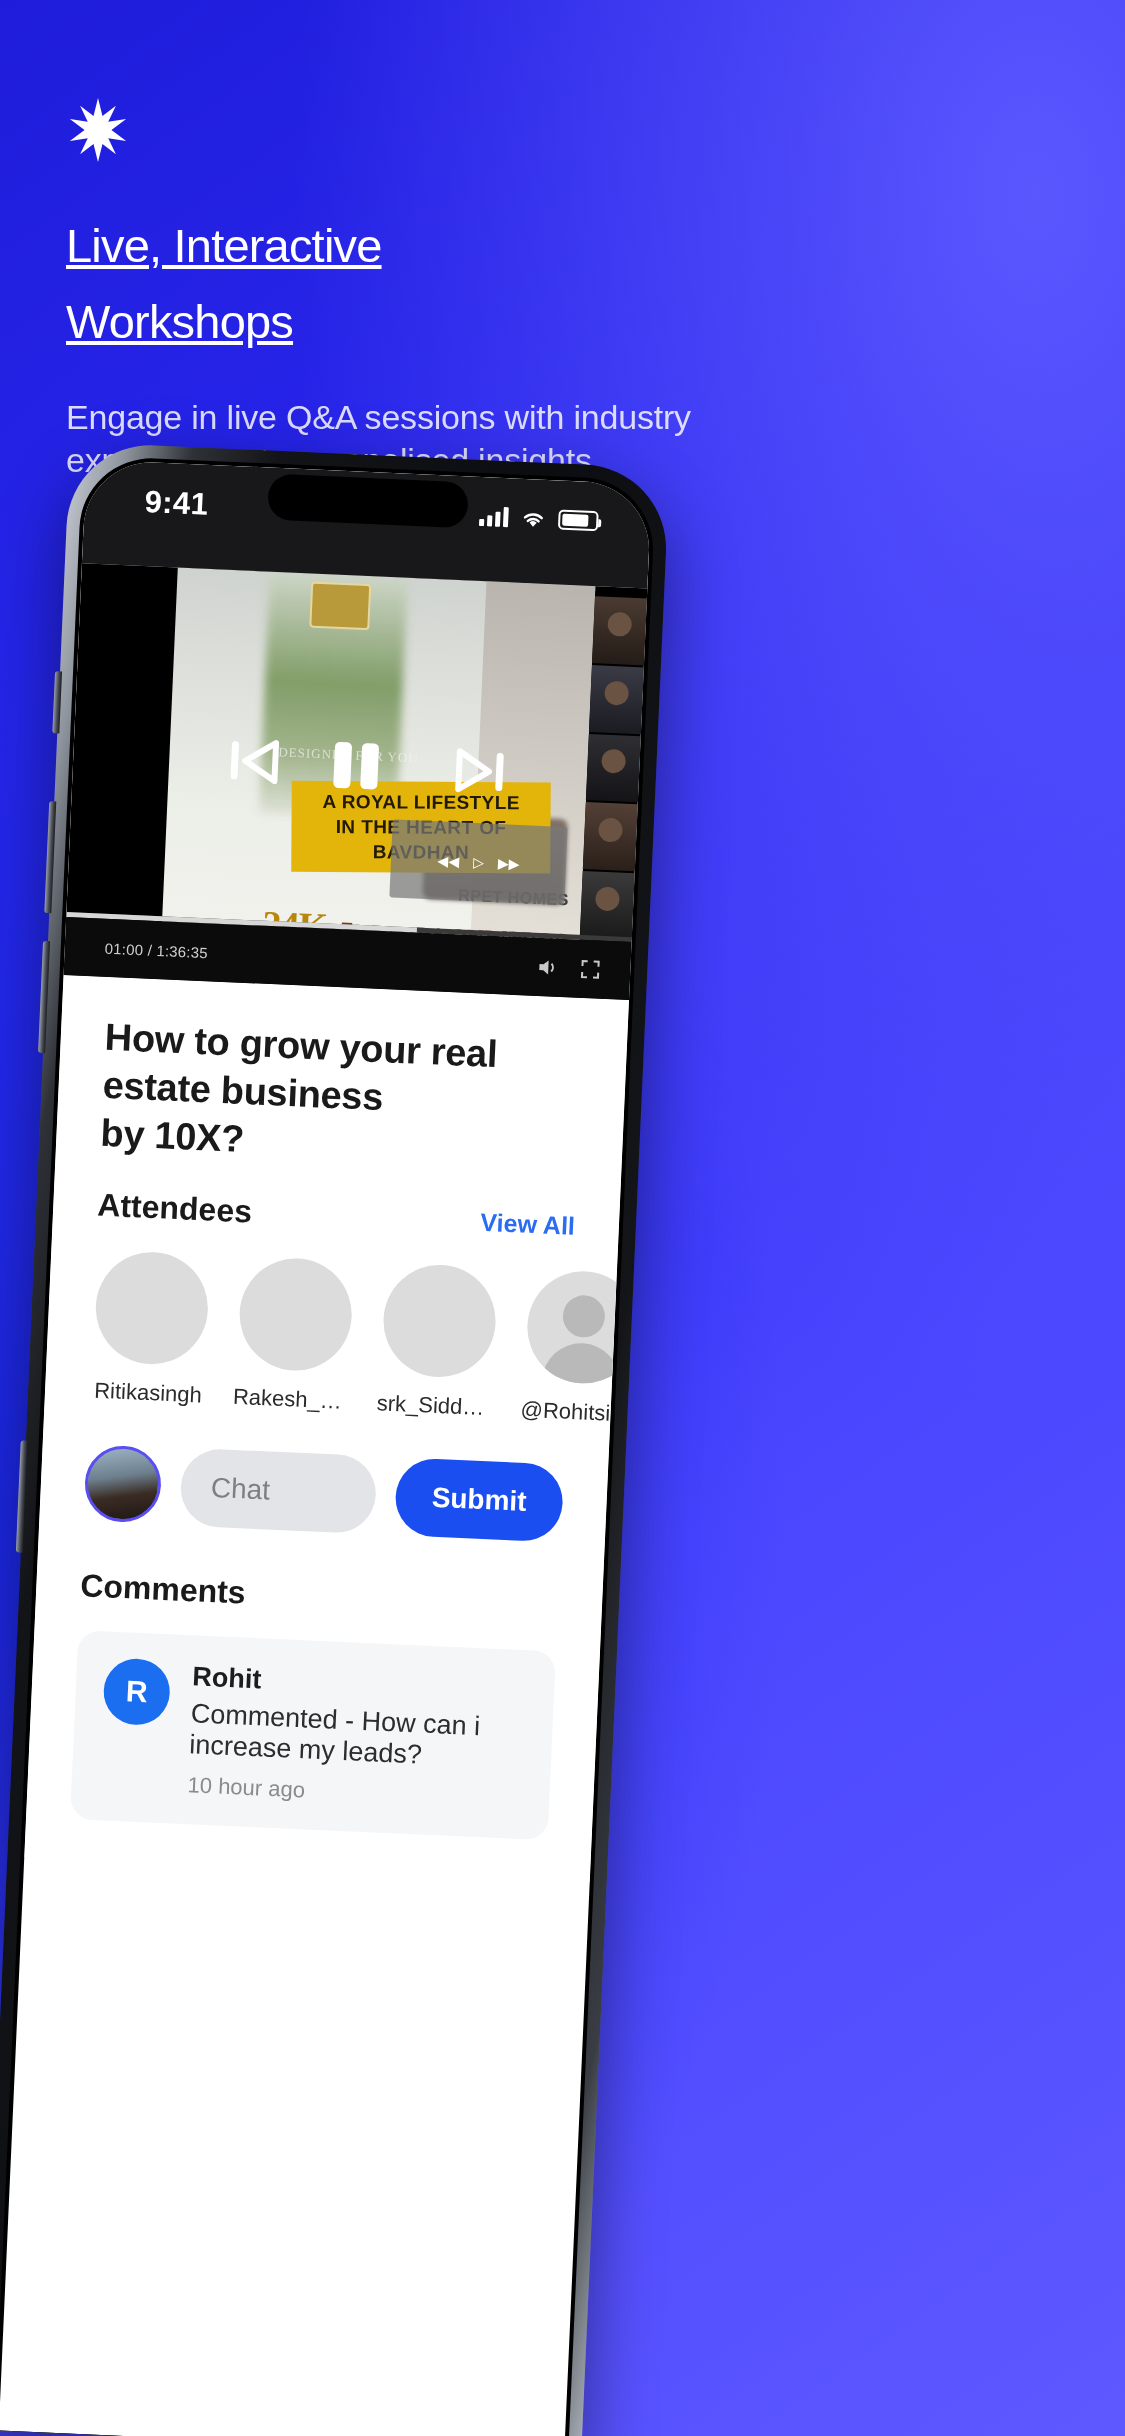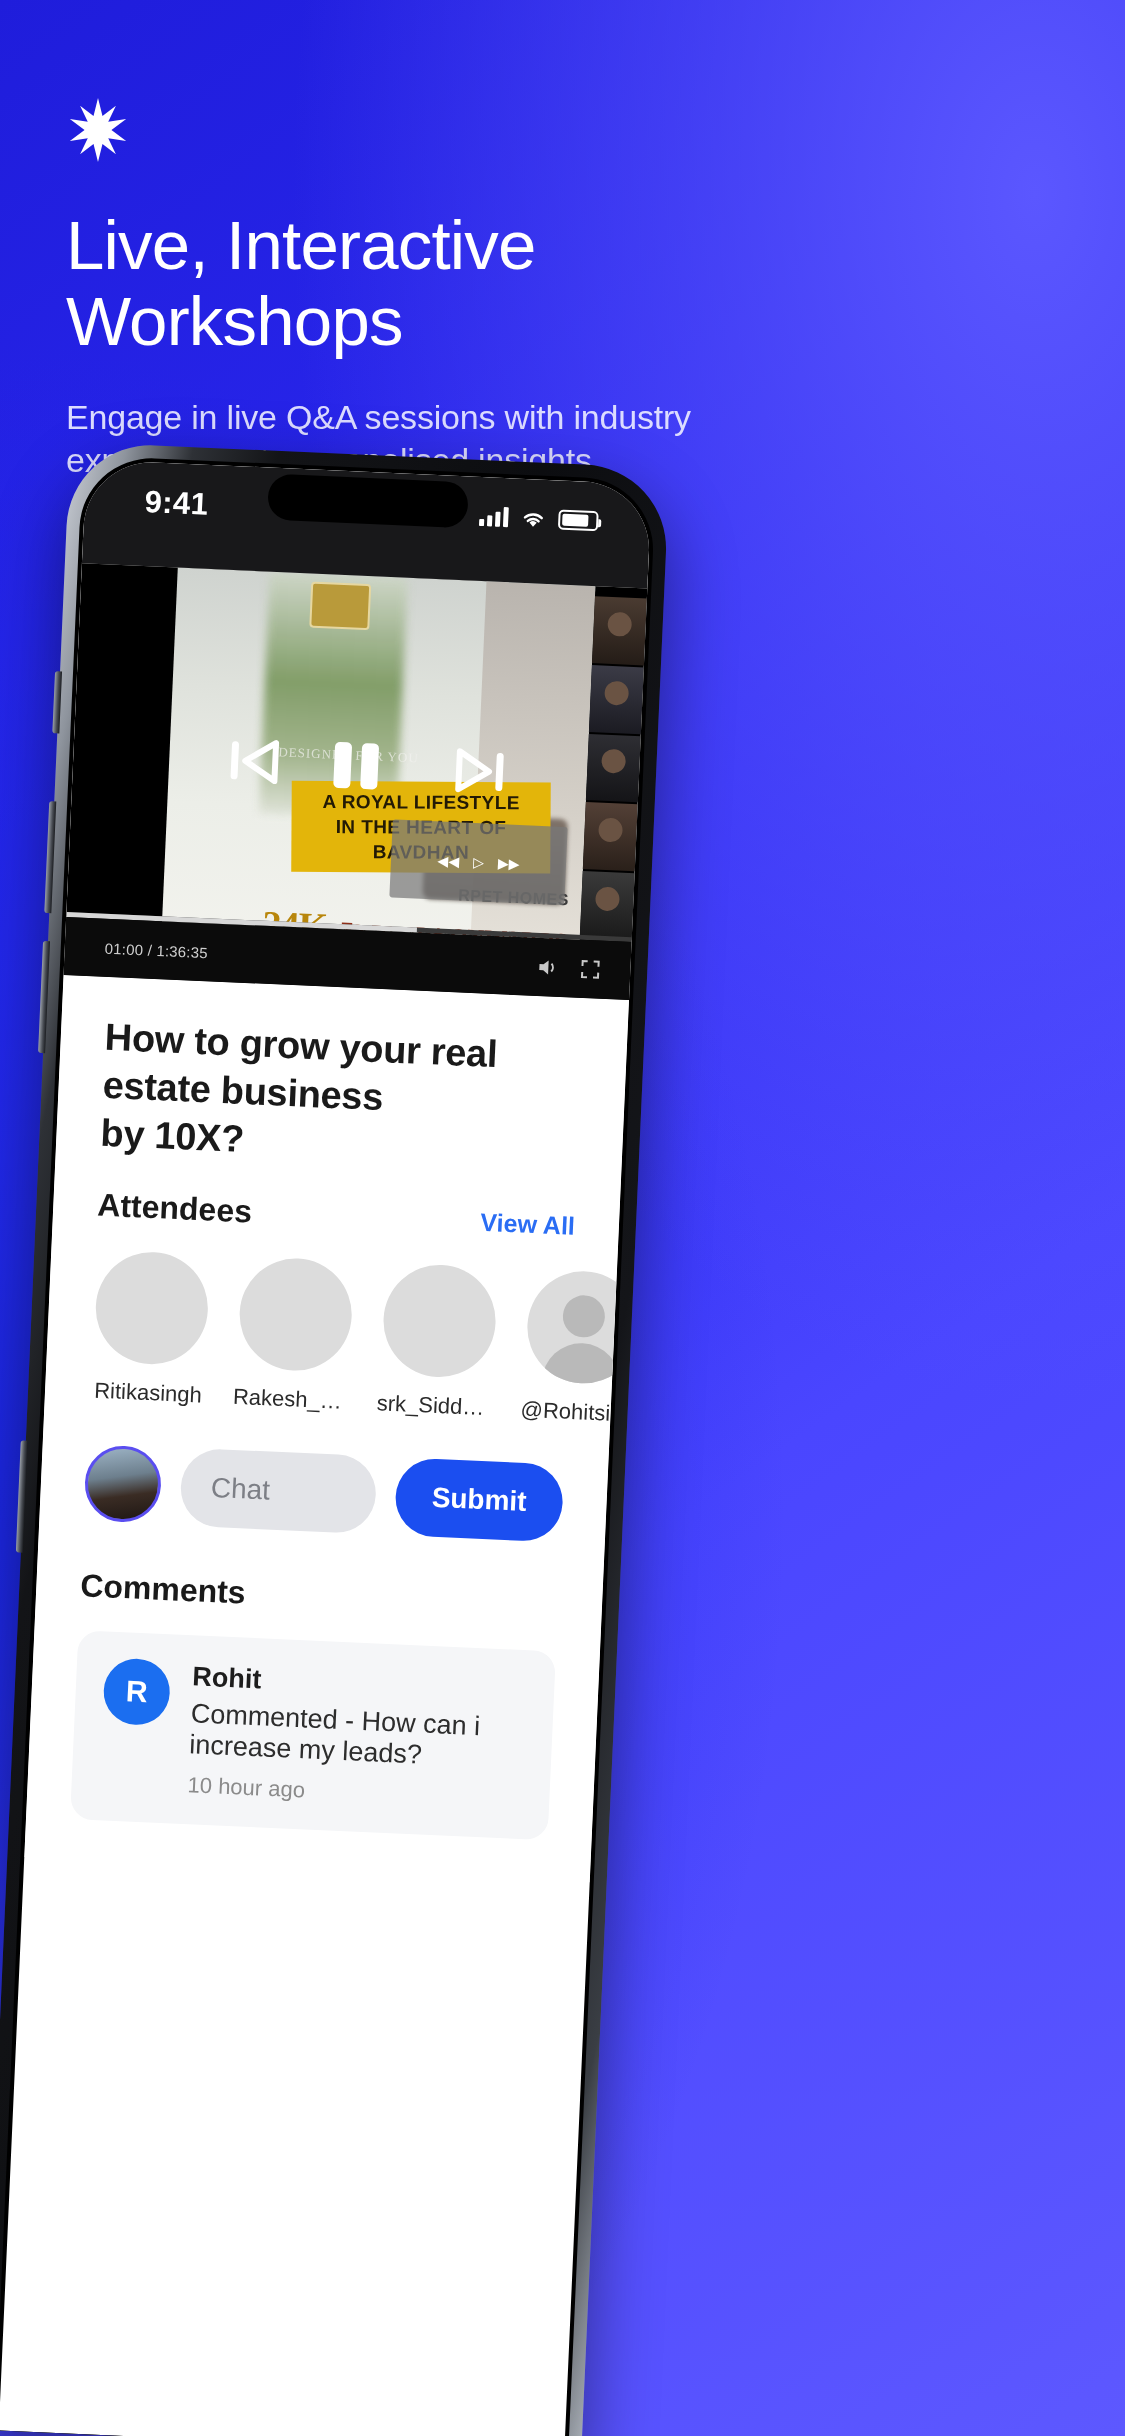--- a/index.html
+++ b/index.html
@@ -18,26 +18,27 @@
       radial-gradient(110% 80% at 4% 62%, #1b27e8 0%, rgba(27,39,232,0) 60%),
       linear-gradient(145deg, #1f1ddb 0%, #2b28f0 32%, #4a46ff 62%, #5d58ff 100%);
   }
 
   
   #hero { position:absolute; left:66px; top:98px; width:660px; z-index:4; }
 
   .spark { width:64px; height:64px; display:block; margin-bottom:46px; }
 
   #headline {
-    font-size:69px;
+    font-size:47px;
     line-height:76px;
     font-weight:400;
     color:#ffffff;
     letter-spacing:-0.8px;
     white-space:pre-line;
+    text-decoration:underline;
   }
 
   #subtitle {
     margin-top:36px;
     font-size:34px;
     line-height:43px;
     font-weight:400;
     color:#dcdcff;
     letter-spacing:-0.2px;
     white-space:pre-line;

